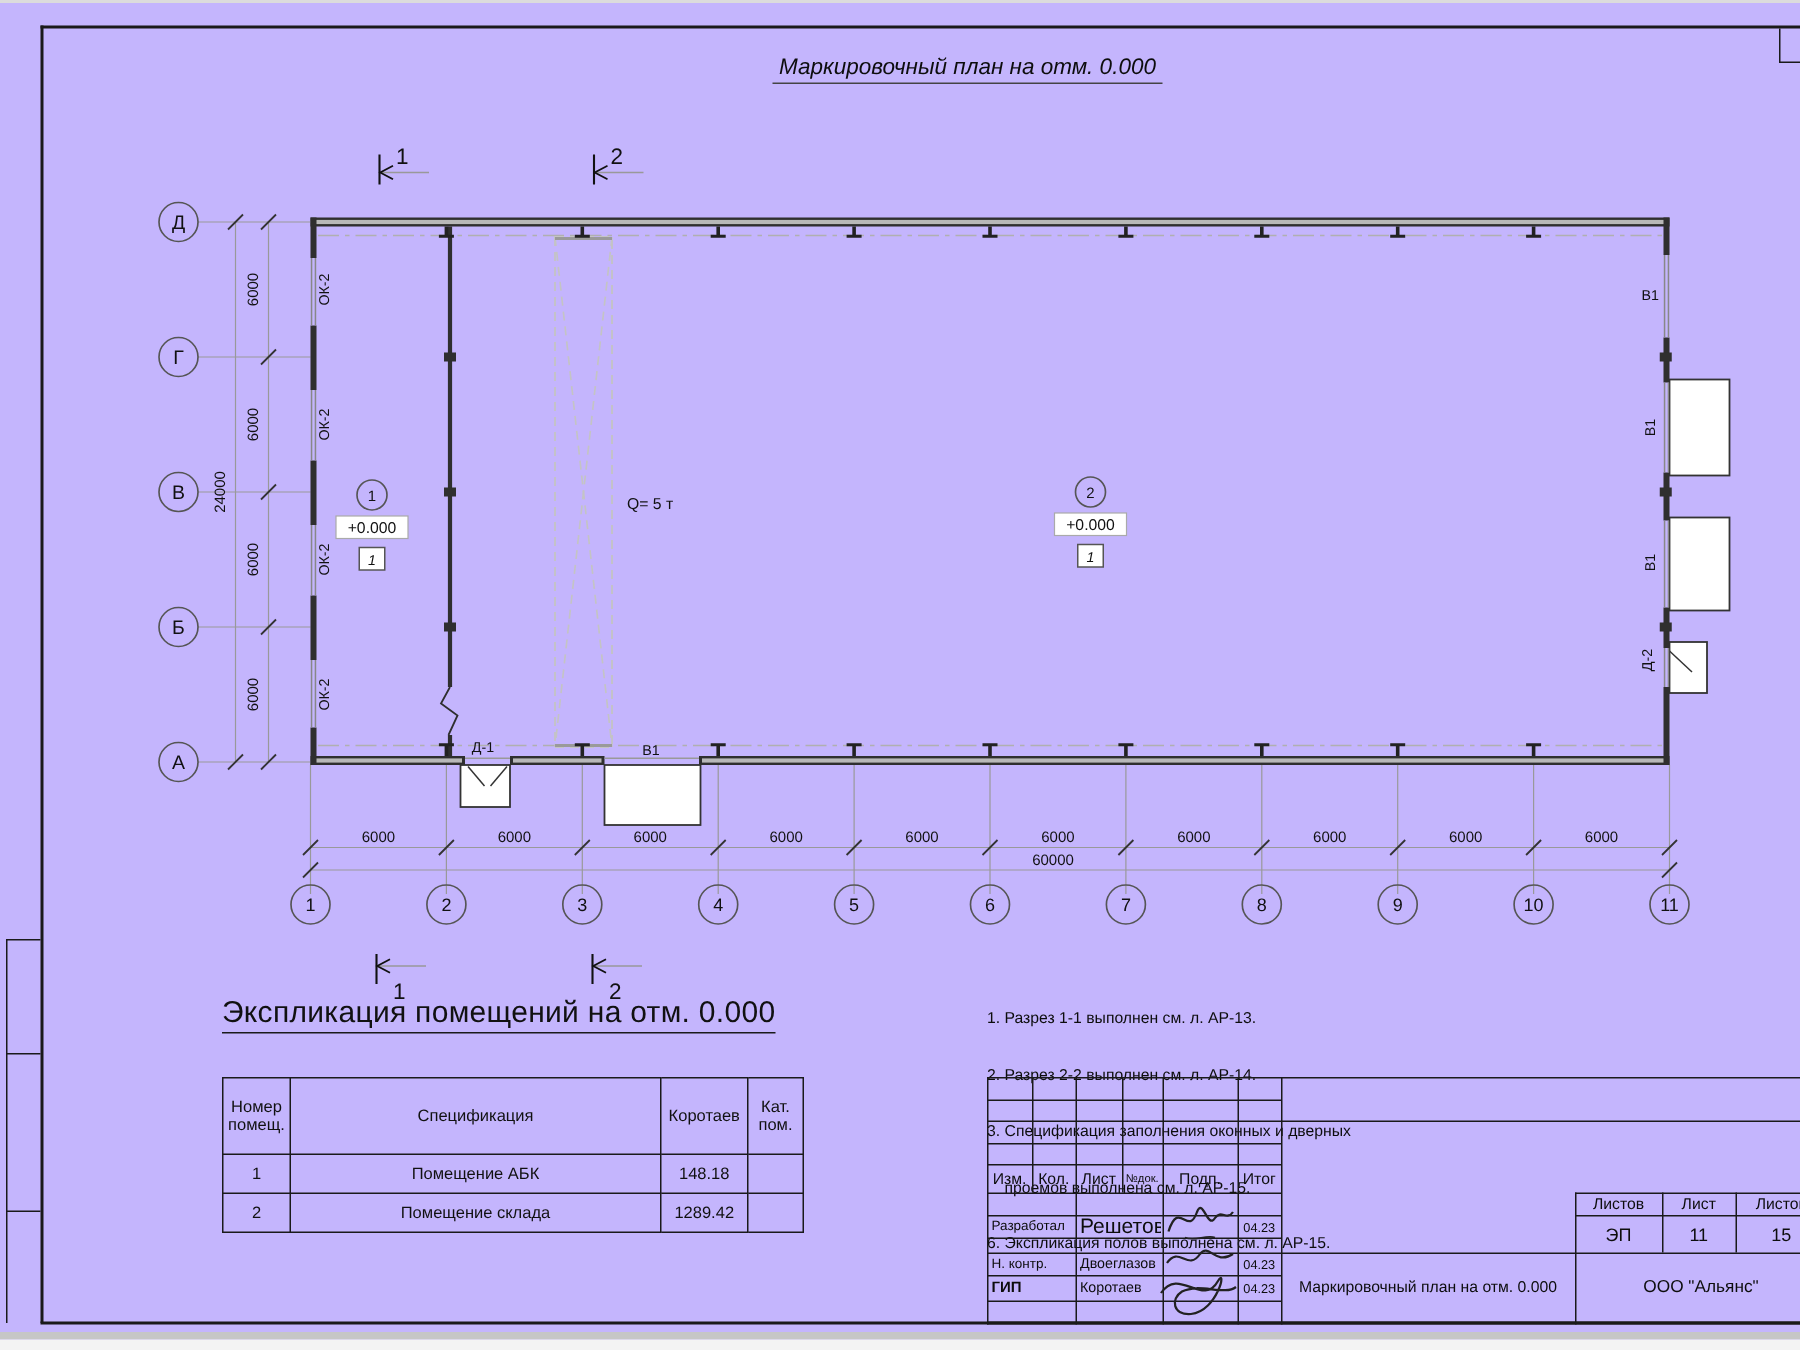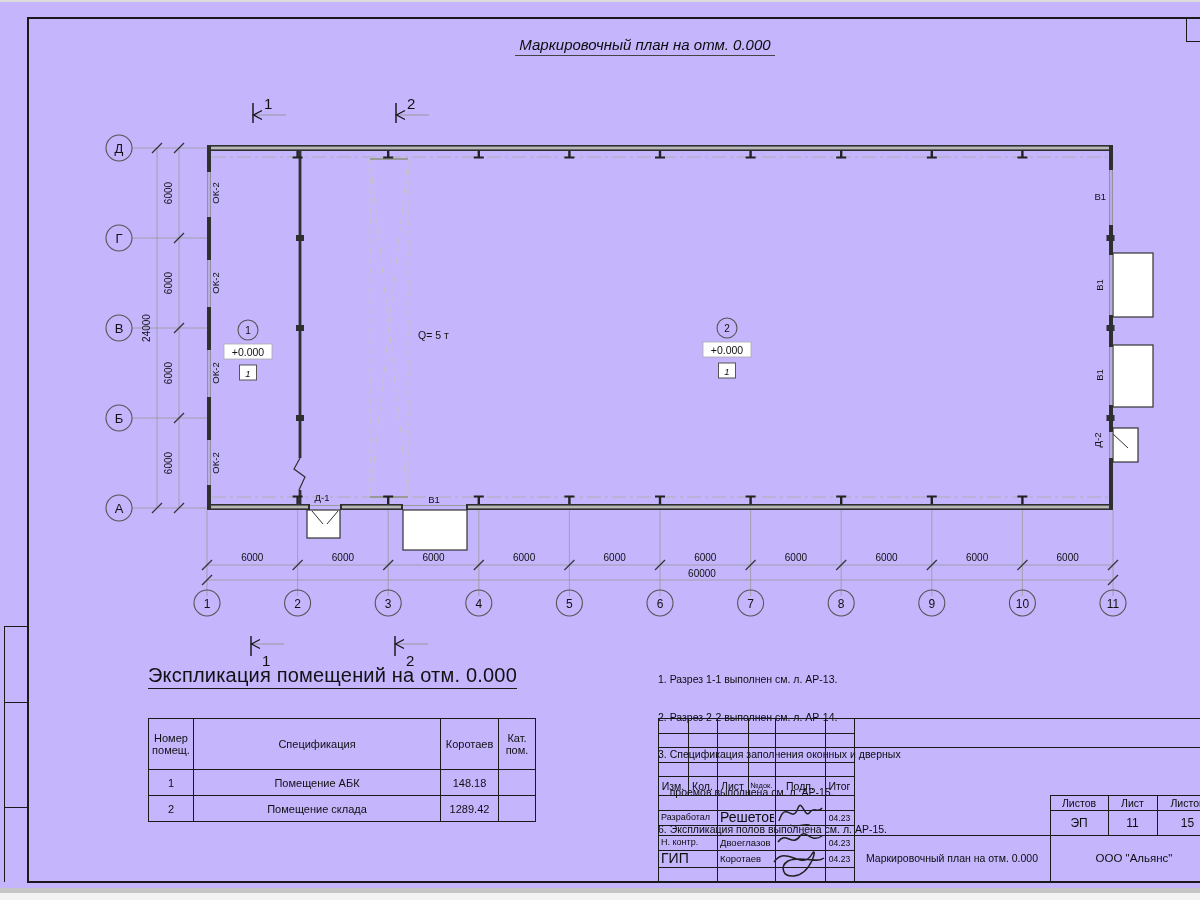--- a/index.html
+++ b/index.html
@@ -372,21 +372,21 @@
     <div class="st cen" style="left:167px;top:58px;width:29px;height:19px;font-size:10.5px;">Итог</div>
 
     <div class="st" style="left:3px;top:92px;width:55px;height:15px;line-height:15px;font-size:9px;">Разработал</div>
     <div class="st" style="left:62px;top:92px;width:54px;height:15px;line-height:15px;font-size:14px;">Решетова</div>
     <div class="st cen" style="left:167px;top:92px;width:29px;height:15px;font-size:8.5px;">04.23</div>
 
     <div class="st" style="left:3px;top:117px;width:55px;height:15px;line-height:15px;font-size:9px;">Н. контр.</div>
     <div class="st" style="left:62px;top:117px;width:54px;height:15px;line-height:15px;font-size:9.5px;">Двоеглазов</div>
     <div class="st cen" style="left:167px;top:117px;width:29px;height:15px;font-size:8.5px;">04.23</div>
 
-    <div class="st" style="left:3px;top:132px;width:55px;height:17px;line-height:17px;font-size:14px;">ГИП</div>
+    <div class="st" style="left:3px;top:132px;width:55px;height:17px;line-height:17px;font-size:10px;font-weight:bold;">ГИП</div>
     <div class="st" style="left:62px;top:132px;width:54px;height:17px;line-height:17px;font-size:9.5px;">Коротаев</div>
     <div class="st cen" style="left:167px;top:132px;width:29px;height:17px;font-size:8.5px;">04.23</div>
 
     <div class="st cen" style="left:392px;top:77px;width:58px;height:15px;font-size:10.5px;">Листов</div>
     <div class="st cen" style="left:450px;top:77px;width:49px;height:15px;font-size:10.5px;">Лист</div>
     <div class="st cen" style="left:499px;top:77px;width:61px;height:15px;font-size:10.5px;">Листов</div>
     <div class="st cen" style="left:392px;top:92px;width:58px;height:25px;font-size:12px;">ЭП</div>
     <div class="st cen" style="left:450px;top:92px;width:49px;height:25px;font-size:12px;">11</div>
     <div class="st cen" style="left:499px;top:92px;width:61px;height:25px;font-size:12px;">15</div>
 

